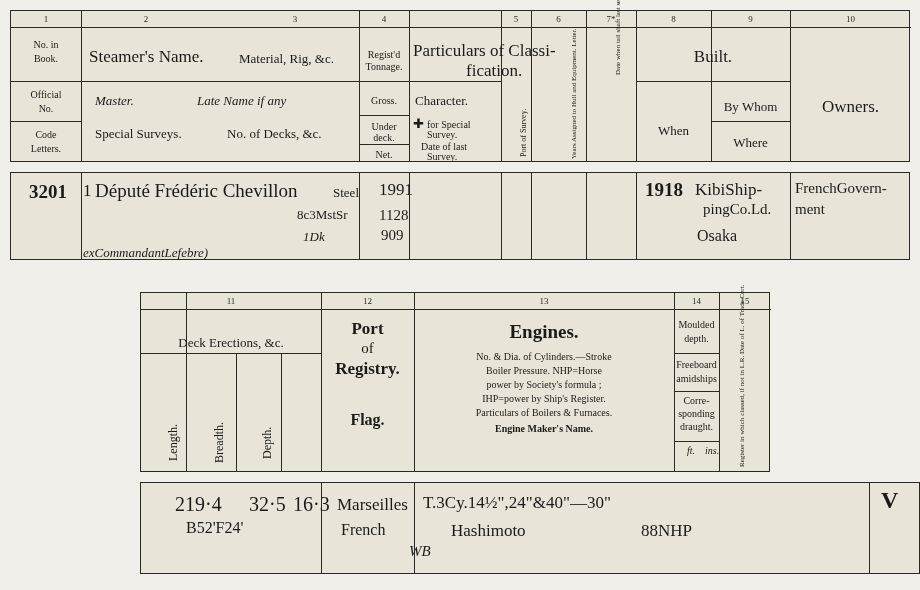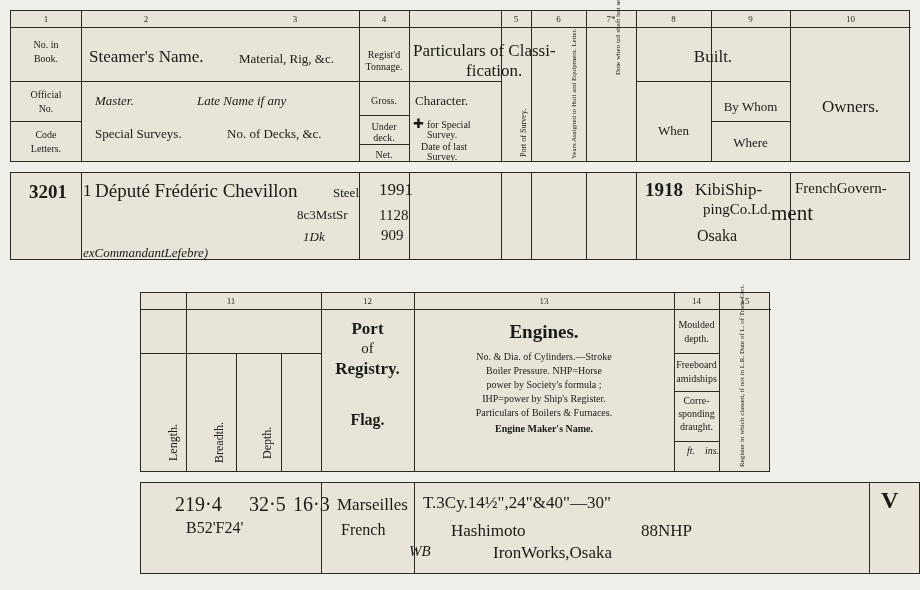--- a/index.html
+++ b/index.html
@@ -141,21 +141,21 @@
   <div class="celll ital" style="left:72px;top:72px;font-size:13px">exCommandantLefebre)</div>
   <div class="celll ital" style="left:292px;top:56px;font-size:13px">1Dk</div>
   <div class="celll" style="left:370px;top:54px;font-size:15px">909</div>
 
   <div class="celll" style="left:634px;top:6px;font-size:19px;font-weight:bold">1918</div>
   <div class="celll" style="left:684px;top:7px;font-size:17px">KibiShip-</div>
   <div class="celll" style="left:692px;top:28px;font-size:15px">pingCo.Ld.</div>
   <div class="celll" style="left:686px;top:54px;font-size:16px">Osaka</div>
 
   <div class="celll" style="left:784px;top:7px;font-size:15px">FrenchGovern-</div>
-  <div class="celll" style="left:760px;top:28px;font-size:21px">ment</div>
+  <div class="celll" style="left:784px;top:28px;font-size:15px">ment</div>
 </div>
 
 <div class="sheet" id="blockC">
   <div class="vline" style="left:180px"></div>
   <div class="vline" style="left:273px"></div>
   <div class="vline" style="left:533px"></div>
   <div class="vline" style="left:578px"></div>
   <div class="vline" style="left:45px"></div>
   <div class="vline" style="left:95px;top:60px"></div>
   <div class="vline" style="left:140px;top:60px"></div>
@@ -165,20 +165,21 @@
   <div class="hline" style="left:533px;top:60px;width:45px"></div>
   <div class="hline" style="left:533px;top:98px;width:45px"></div>
   <div class="hline" style="left:533px;top:148px;width:45px"></div>
 
   <div class="num" style="left:0;width:180px">11</div>
   <div class="num" style="left:180px;width:93px">12</div>
   <div class="num" style="left:273px;width:260px">13</div>
   <div class="num" style="left:533px;width:45px">14</div>
   <div class="num" style="left:578px;width:52px">15</div>
 
+  <div class="cellc mid" style="left:0;top:42px;width:180px">Deck Erections, &amp;c.</div>
   <div class="rot" style="left:26px;top:168px;width:100px;font-size:12px">Length.</div>
   <div class="rot" style="left:72px;top:170px;width:110px;font-size:12px">Breadth.</div>
   <div class="rot" style="left:120px;top:166px;width:100px;font-size:12px">Depth.</div>
 
   <div class="cellc" style="left:180px;top:26px;width:93px;font-size:17px;font-weight:bold">Port</div>
   <div class="cellc" style="left:180px;top:47px;width:93px;font-size:15px">of</div>
   <div class="cellc" style="left:180px;top:66px;width:93px;font-size:17px;font-weight:bold">Registry.</div>
   <div class="cellc" style="left:180px;top:118px;width:93px;font-size:16px;font-weight:bold">Flag.</div>
 
   <div class="cellc" style="left:273px;top:28px;width:260px;font-size:19px;font-weight:bold">Engines.</div>
@@ -212,16 +213,15 @@
   <div class="celll" style="left:152px;top:10px;font-size:20px">16·3</div>
   <div class="celll" style="left:45px;top:36px;font-size:16px">B52'F24'</div>
 
   <div class="celll" style="left:196px;top:12px;font-size:17px">Marseilles</div>
   <div class="celll" style="left:200px;top:38px;font-size:16px">French</div>
 
   <div class="celll" style="left:282px;top:10px;font-size:17px">T.3Cy.14½",24"&amp;40"—30"</div>
   <div class="celll" style="left:310px;top:38px;font-size:17px">Hashimoto</div>
   <div class="celll" style="left:500px;top:38px;font-size:17px">88NHP</div>
   <div class="celll ital" style="left:268px;top:60px;font-size:15px">WB</div>
-  <div class="celll" style="left:352px;top:60px;font-size:17px">IronWorks,Osaka</div>
 
   <div class="celll" style="left:740px;top:4px;font-size:24px;font-weight:bold">V</div>
 </div>
 
 </body></html>

